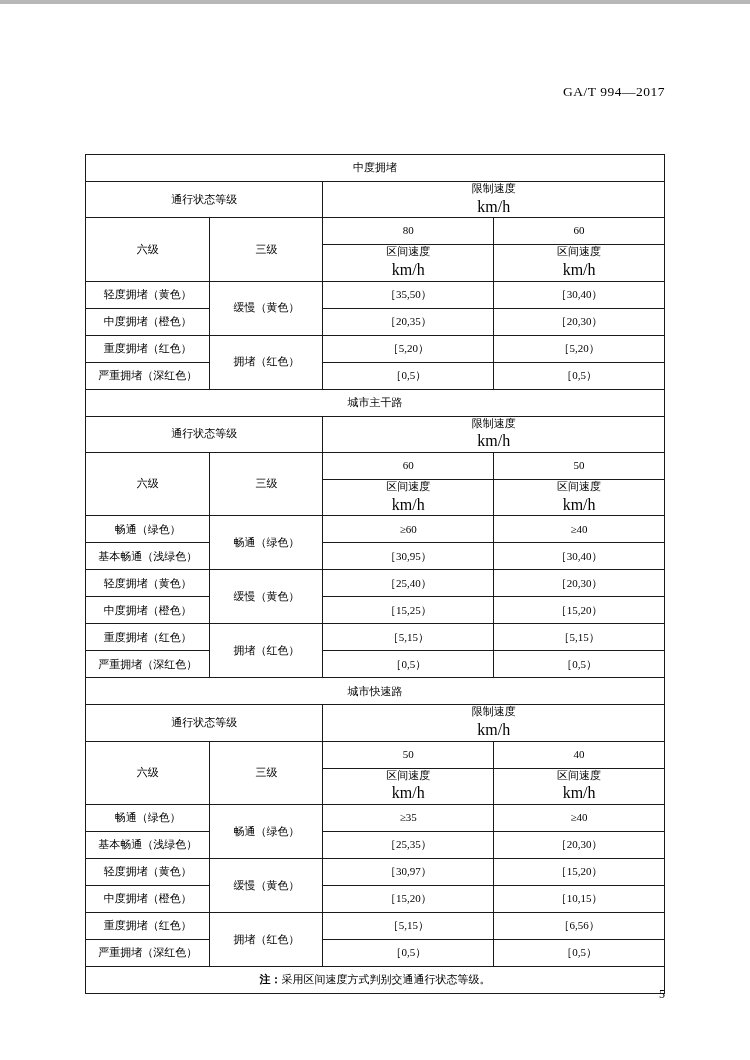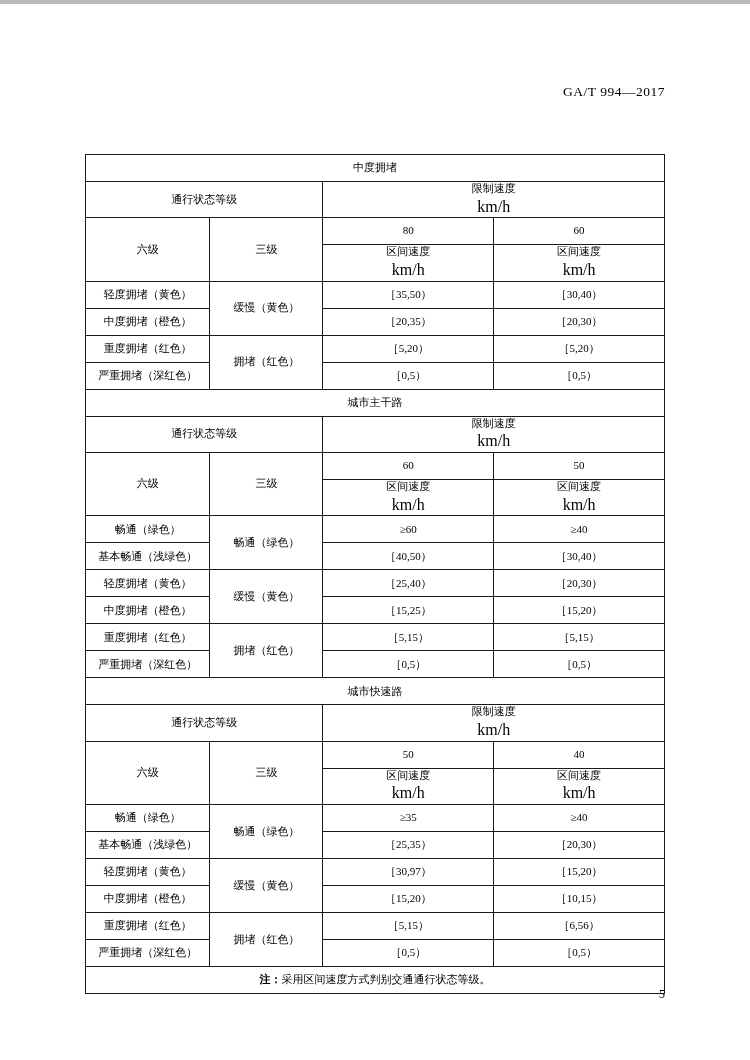--- a/index.html
+++ b/index.html
@@ -168,21 +168,21 @@
             <td class="hdr2">区间速度<span class="sub">km/h</span></td>
           </tr>
           <tr>
             <td>畅通（绿色）</td>
             <td rowspan="2">畅通（绿色）</td>
             <td>≥60</td>
             <td>≥40</td>
           </tr>
           <tr>
             <td>基本畅通（浅绿色）</td>
-            <td>［40,50）</td>
+            <td>［30,95）</td>
             <td>［30,40）</td>
           </tr>
           <tr>
             <td>轻度拥堵（黄色）</td>
             <td rowspan="2">缓慢（黄色）</td>
             <td>［25,40）</td>
             <td>［20,30）</td>
           </tr>
           <tr>
             <td>中度拥堵（橙色）</td>

